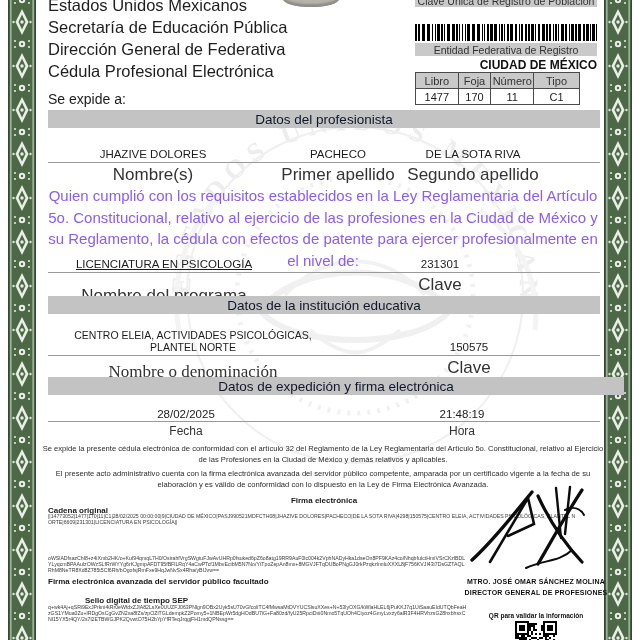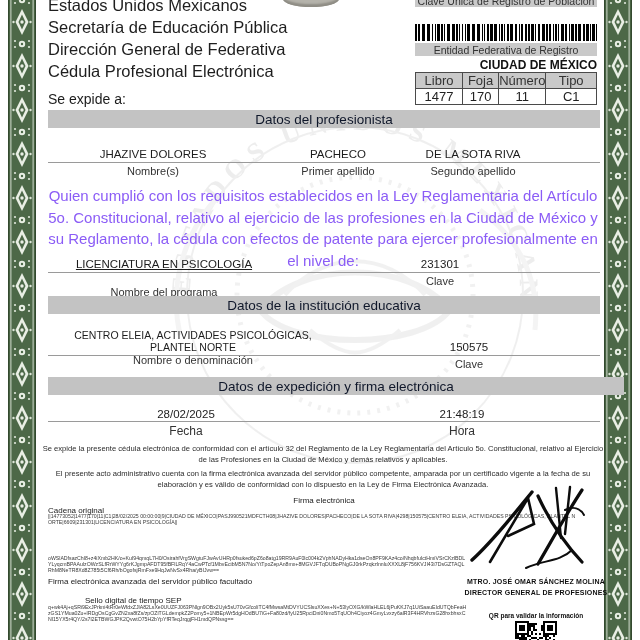--- a/index.html
+++ b/index.html
@@ -9,33 +9,33 @@
     -webkit-font-smoothing:antialiased;
   }
   .page{position:relative;width:640px;height:640px;background:#fff;overflow:hidden;}
   .abs{position:absolute;}
   
   .hdr-line{font-size:16.5px;line-height:22px;color:#1e1e1e;}
   
   .mini-bar{background:#c9c9c9;color:#333;font-size:10.5px;display:flex;align-items:center;justify-content:center;}
   .curp-value{font-size:12px;font-weight:bold;color:#111;text-align:right;}
   
-  table.reg{border-collapse:collapse;width:182px;font-size:13px;padding-left:36px;}
+  table.reg{border-collapse:collapse;width:165px;font-size:11px;padding-left:36px;}
   table.reg td{border:1px solid #4a4a4a;text-align:center;height:15px;padding:0;color:#222;}
   table.reg .h td{background:#c9c9c9;color:#333;}
   
   .section-bar{background:#c3c3c3;color:#0f172a;font-size:13.5px;height:18px;
     display:flex;align-items:center;justify-content:center;}
   
   .rule{border-top:1px solid #9a9a9a;height:0;}
   .fval{font-size:11.5px;color:#1c1c1c;text-align:center;}
-  .flab{font-size:11px;color:#333;text-align:center;}
+  .flab{font-size:17px;color:#333;text-align:center;}
   .law{font-size:15px;line-height:21.5px;text-align:center;color:#8b5cf6;}
   .legal{font-size:7.6px;line-height:10.5px;text-align:center;color:#2a2a2a;}
-  .sig-h{font-size:8px;font-weight:normal;color:#1a1a1a;}
+  .sig-h{font-size:8px;font-weight:bold;color:#1a1a1a;}
   .hash{font-size:5.2px;line-height:5.8px;color:#3a3a3a;word-break:break-all;}
   .signer{font-size:7px;font-weight:bold;text-align:center;color:#111;letter-spacing:.2px;}
   .qr-label{font-size:6.5px;font-weight:bold;text-align:center;color:#111;}
   .logo-arc{width:56px;height:16px;border-radius:50%;
     background:#b5b3ab;box-shadow:inset 0 -3px 2px #8f8d85;}
 </style>
 </head>
 <body>
 
 <div class="page">
@@ -191,21 +191,21 @@
   <div class="abs flab" style="left:280px;top:275px;width:320px;">Clave</div>
 
   <div class="abs section-bar" style="left:48px;top:296px;width:552px;">Datos de la institución educativa</div>
 
   <div class="abs fval" style="left:48px;top:330px;width:290px;font-size:10.5px;line-height:11.5px;">
     <span>CENTRO ELEIA, ACTIVIDADES PSICOLÓGICAS,</span><br>
     <span>PLANTEL NORTE</span>
   </div>
   <div class="abs fval" style="left:338px;top:341px;width:262px;">150575</div>
   <div class="abs rule" style="left:48px;top:355px;width:552px;"></div>
-  <div class="abs flab" style="left:48px;top:354px;width:290px;">Nombre o denominación</div>
+  <div class="abs flab" style="left:48px;top:362px;width:290px;font-family:Liberation Serif, serif;">Nombre o denominación</div>
   <div class="abs flab" style="left:338px;top:358px;width:262px;">Clave</div>
 
   <div class="abs section-bar" style="left:48px;top:377px;width:576px;">Datos de expedición y firma electrónica</div>
 
   <div class="abs fval" style="left:48px;top:408px;width:276px;">28/02/2025</div>
   <div class="abs fval" style="left:324px;top:408px;width:276px;">21:48:19</div>
   <div class="abs rule" style="left:48px;top:421px;width:552px;"></div>
   <div class="abs flab" style="left:48px;top:424px;width:276px;font-size:12px;">Fecha</div>
   <div class="abs flab" style="left:324px;top:424px;width:276px;font-size:12px;">Hora</div>
 

